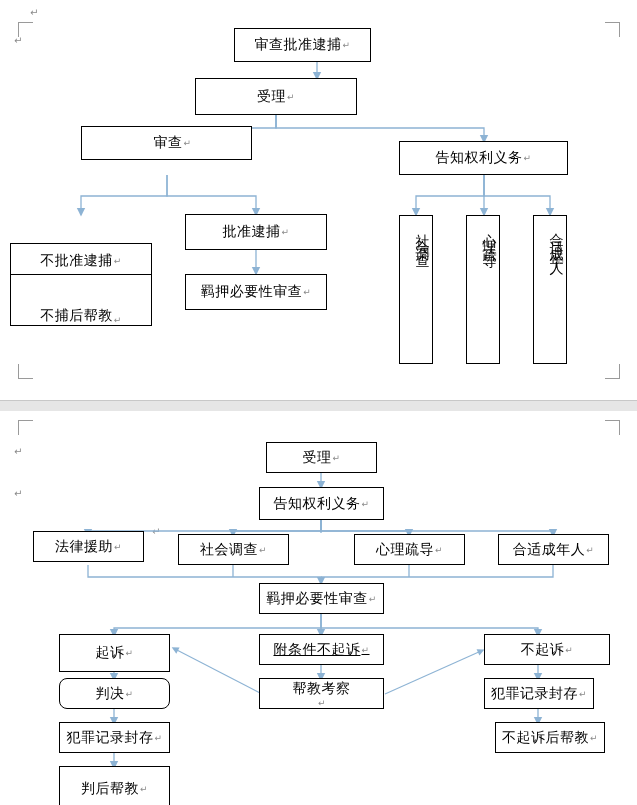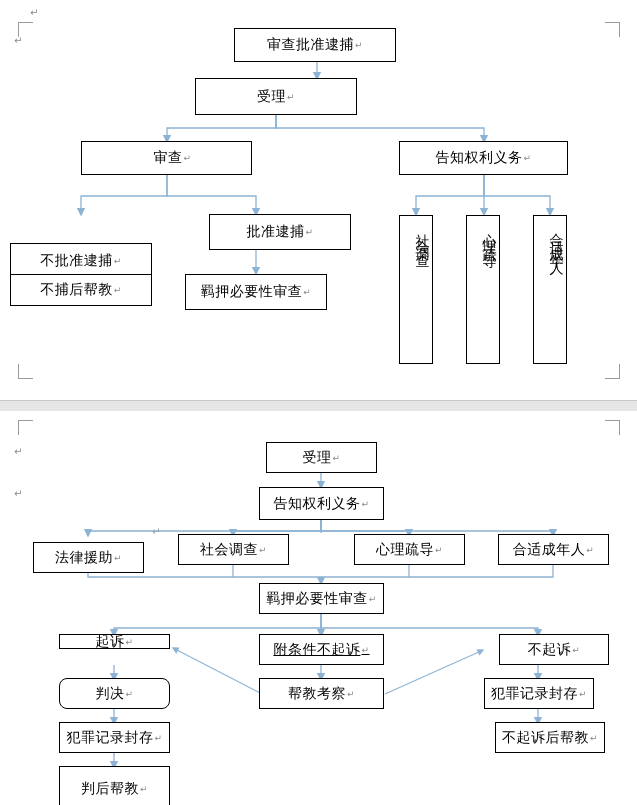--- a/index.html
+++ b/index.html
@@ -76,51 +76,51 @@
 
     <path class="wire" d="M81,250 L81,271" marker-end="url(#ah1)"></path>
 
     <path class="wire" d="M256,250 L256,271" marker-end="url(#ah1)"></path>
 
     <path class="wire" d="M484,174 L484,196 L416,196 L416,212" marker-end="url(#ah1)"></path>
     <path class="wire" d="M484,174 L484,196 L550,196 L550,212" marker-end="url(#ah1)"></path>
     <path class="wire" d="M484,174 L484,212" marker-end="url(#ah1)"></path>
   </svg>
 
-  <div class="box" style="left:234px;top:28px;width:162px;height:34px;">
+  <div class="box" style="left:234px;top:28px;width:137px;height:34px;">
     <span>审查批准逮捕</span>
       <span class="pm">↵</span>
   </div>
 
   <div class="box" style="left:195px;top:78px;width:162px;height:37px;">
     <span>受理</span>
       <span class="pm">↵</span>
   </div>
 
-  <div class="box" style="left:81px;top:141px;width:171px;height:34px;padding-left:12px;">
+  <div class="box" style="left:81px;top:126px;width:171px;height:34px;padding-left:12px;">
     <span>审查</span>
       <span class="pm">↵</span>
   </div>
 
   <div class="box" style="left:399px;top:141px;width:169px;height:34px;">
     <span>告知权利义务</span>
       <span class="pm">↵</span>
   </div>
 
   <div class="box" style="left:10px;top:214px;width:142px;height:36px;margin-top:29px;">
     <span>不批准逮捕</span>
       <span class="pm">↵</span>
   </div>
 
-  <div class="box" style="left:185px;top:214px;width:142px;height:36px;margin-left:24px;">
+  <div class="box" style="left:185px;top:214px;width:142px;height:36px;">
     <span>批准逮捕</span>
       <span class="pm">↵</span>
   </div>
 
-  <div class="box" style="left:10px;top:274px;width:142px;height:32px;">
+  <div class="box" style="left:10px;top:274px;width:142px;height:52px;align-items:flex-end;">
     <span>不捕后帮教</span>
       <span class="pm">↵</span>
   </div>
 
   <div class="box" style="left:185px;top:274px;width:142px;height:36px;">
     <span>羁押必要性审查</span>
       <span class="pm">↵</span>
   </div>
 
   <div class="box vert" style="left:399px;top:215px;width:34px;height:149px;">
@@ -191,21 +191,21 @@
   <div class="box" style="left:266px;top:31px;width:111px;height:31px;">
     <span>受理</span>
       <span class="pm">↵</span>
   </div>
 
   <div class="box" style="left:259px;top:76px;width:125px;height:33px;">
     <span>告知权利义务</span>
       <span class="pm">↵</span>
   </div>
 
-  <div class="box" style="left:33px;top:131px;width:111px;height:31px;">
+  <div class="box" style="left:33px;top:120px;width:111px;height:31px;">
     <span>法律援助</span>
       <span class="pm">↵</span>
   </div>
 
   <div class="box" style="left:178px;top:123px;width:111px;height:31px;">
     <span>社会调查</span>
       <span class="pm">↵</span>
   </div>
 
   <div class="box" style="left:354px;top:123px;width:111px;height:31px;">
@@ -216,41 +216,41 @@
   <div class="box" style="left:498px;top:123px;width:111px;height:31px;">
     <span>合适成年人</span>
       <span class="pm">↵</span>
   </div>
 
   <div class="box" style="left:259px;top:172px;width:125px;height:31px;">
     <span>羁押必要性审查</span>
       <span class="pm">↵</span>
   </div>
 
-  <div class="box" style="left:59px;top:223px;width:111px;height:15px;">
+  <div class="box" style="left:59px;top:223px;width:111px;height:38px;">
     <span>起诉</span>
       <span class="pm">↵</span>
   </div>
 
   <div class="box" style="left:259px;top:223px;width:125px;height:31px;text-decoration:underline;">
     <span>附条件不起诉</span>
       <span class="pm">↵</span>
   </div>
 
-  <div class="box" style="left:484px;top:223px;width:110px;height:31px;margin-left:15px;">
+  <div class="box" style="left:484px;top:223px;width:126px;height:31px;">
     <span>不起诉</span>
       <span class="pm">↵</span>
   </div>
 
   <div class="box" style="left:59px;top:267px;width:111px;height:31px;border-radius:8px;">
     <span>判决</span>
       <span class="pm">↵</span>
   </div>
 
-  <div class="box" style="left:259px;top:267px;width:125px;height:31px;">
+  <div class="box" style="left:259px;top:267px;width:125px;height:31px;flex-direction:column;">
     <span>帮教考察</span>
       <span class="pm">↵</span>
   </div>
 
   <div class="box" style="left:59px;top:311px;width:111px;height:31px;">
     <span>犯罪记录封存</span>
       <span class="pm">↵</span>
   </div>
 
   <div class="box" style="left:484px;top:267px;width:110px;height:31px;">

